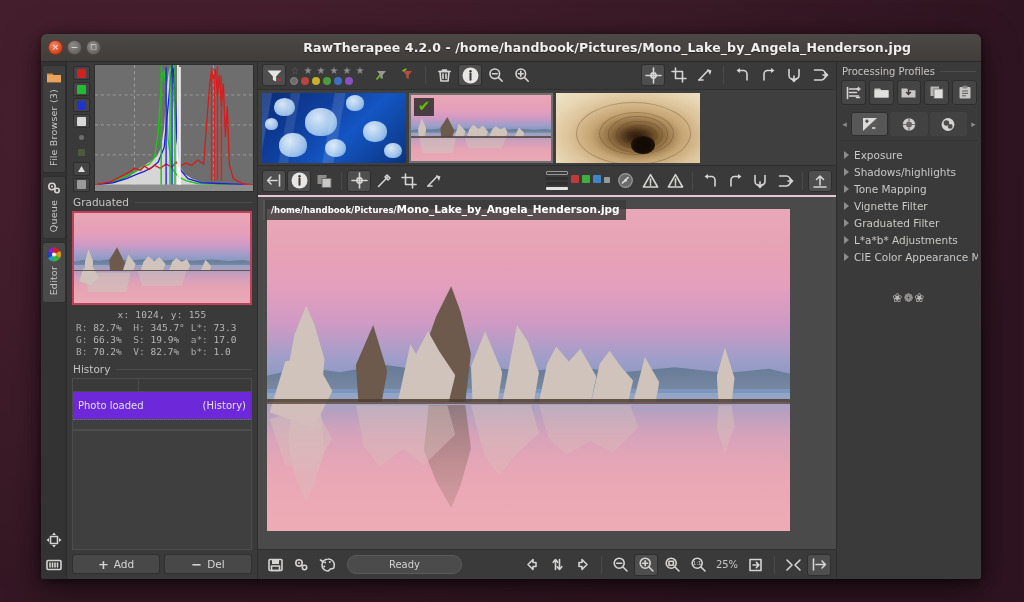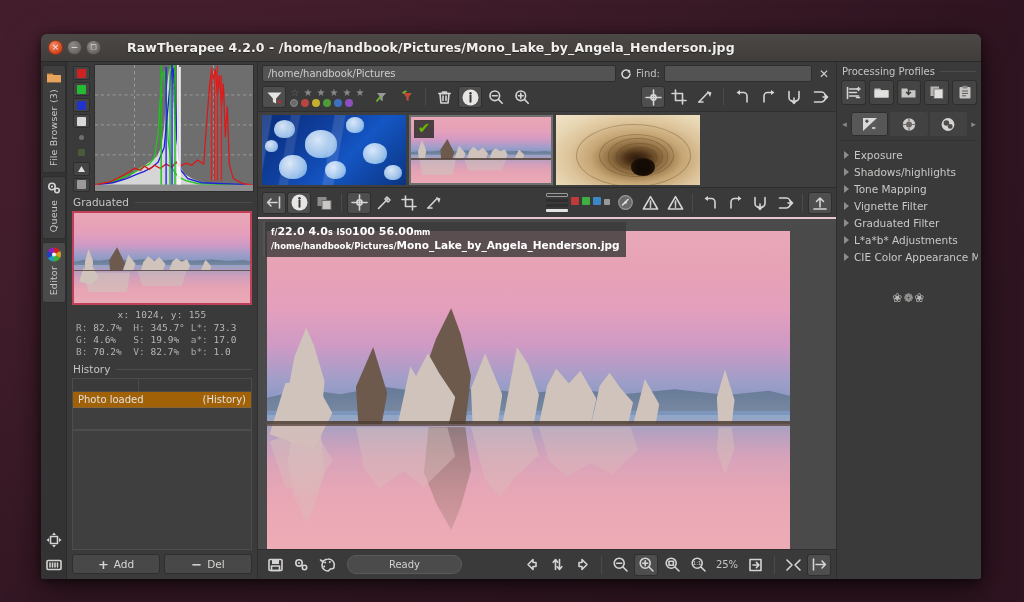--- a/index.html
+++ b/index.html
@@ -35,21 +35,21 @@
         position: relative; flex: 0 0 15px; }
   .wb-close { background: radial-gradient(circle at 35% 30%, #f08a6a, #d4451d 70%);
               border: 1px solid #9e3211; }
   .wb-min, .wb-max { background: radial-gradient(circle at 35% 30%, #8d8a87, #6b6764 70%);
               border: 1px solid #4e4b49; }
   .wb-glyph { position: absolute; inset: 0; display: flex; align-items: center;
               justify-content: center; font-size: 9px; color: rgba(255,255,255,.85);
               line-height: 1; }
   .wb-max .wb-glyph { font-size: 7px; }
   #title-text {
-    position: absolute; left: 16px; right: 0; text-align: left;
+    position: absolute; left: 0; right: 0; text-align: right;
     font-size: 12.5px; font-weight: bold; color: #f2f0ee;
     letter-spacing: .1px; pointer-events: none;
     text-shadow: 0 1px 1px rgba(0,0,0,.5);
     padding: 0 70px;
     white-space: nowrap; overflow: hidden; text-overflow: ellipsis;
   }
 
   #body-row { flex: 1; display: flex; min-height: 0; background: #3a3a3a; }
 
   
@@ -117,22 +117,22 @@
 
   #history-box {
     margin: 0 2px; background: #3f3f3f; border: 1px solid #4d4d4d; height: 52px;
     display:flex; flex-direction: column;
   }
   #history-hdr { height: 13px; background: #3a3a3a; border-bottom: 1px solid #4a4a4a;
                  display: flex; }
   #history-hdr div:first-child { width: 66px; border-right: 1px solid #4a4a4a; }
   #history-hdr div:last-child { flex: 1; }
   #history-row {
-    display: flex; justify-content: space-between; background: #a16207;
-    padding: 2px 5px; font-size: 10px; color: #e2e0de;
+    display: flex; justify-content: space-between; background: #6d28d9;
+    padding: 8px 5px; font-size: 10px; color: #e2e0de;
     border-bottom: 1px dotted #6d6d6d;
   }
 
   #snapshots-box {
     margin: 0 2px; background: #3f3f3f; border: 1px solid #4d4d4d;
     flex: 1; min-height: 20px;
   }
   #snap-buttons { display: flex; gap: 4px; margin: 4px 2px 2px 2px; }
   .snap-btn {
     flex: 1; height: 20px; background: #484848; border: 1px solid #2f2f2f;
@@ -483,21 +483,21 @@
           <div style="position:absolute;left:0;right:0;top:63%;height:2%;background:#4e4036;opacity:.8"></div>
         </div>
       </div>
 
       <div id="nav-values">
         <div id="nav-xy">x:  1024,  y:  155</div>
         <div class="nv-grid">
           <div class="nv-cell"><span class="lbl">R:</span> <span>82.7%</span></div>
           <div class="nv-cell"><span class="lbl">H:</span> <span>345.7°</span></div>
           <div class="nv-cell"><span class="lbl">L*:</span> <span>73.3</span></div>
-          <div class="nv-cell"><span class="lbl">G:</span> <span>4.6%</span></div>
+          <div class="nv-cell"><span class="lbl">G:</span> <span>66.3%</span></div>
           <div class="nv-cell"><span class="lbl">S:</span> <span>19.9%</span></div>
           <div class="nv-cell"><span class="lbl">a*:</span> <span>17.0</span></div>
           <div class="nv-cell"><span class="lbl">B:</span> <span>70.2%</span></div>
           <div class="nv-cell"><span class="lbl">V:</span> <span>82.7%</span></div>
           <div class="nv-cell"><span class="lbl">b*:</span> <span>1.0</span></div>
         </div>
       </div>
 
       <div class="section-head">History</div>
       <div id="history-box">
@@ -519,36 +519,20 @@
         </div>
         <div class="snap-btn">
           <span class="pm">−</span>
           <span>Del</span>
         </div>
       </div>
     </div>
 
     <div id="center">
 
-      <div id="pathbar-row">
-        <div class="txtfield" id="pathfield">
-          <span>/home/handbook/Pictures</span>
-        </div>
-        <span>
-          <svg width="12" height="12" viewBox="0 0 12 12">
-            <path d="M9.6 4.2A4 4 0 1 0 10 6" class="ic" stroke-width="1.4"></path>
-            <path d="M9.9 1.6 L10.2 4.6 L7.3 4.2Z" class="ic-f"></path>
-          </svg>
-        </span>
-        <span class="mini-label">Find:</span>
-        <div class="txtfield" id="findfield">
-          <span placeholder=""></span>
-        </div>
-        <span style="font-size:12px;color:#cfcdcb;cursor:pointer;padding:0 3px">✕</span>
-      </div>
 
       <div id="fb-toolbar">
         <div class="tbtn on">
           <span>
             <svg width="17" height="15" viewBox="0 0 17 15">
               <path d="M1.5 2.5h14l-5.4 6v5l-3.2-1.6V8.5z" fill="#e6e4e2"></path>
               <path d="M12 10.5 l2.5 2.5 M14.5 10.5 l-2.5 2.5" stroke="#c03030" stroke-width="1.4"></path>
             </svg>
           </span>
         </div>
@@ -872,26 +856,20 @@
             <svg width="16" height="16" viewBox="0 0 16 16">
               <path d="M8 12V3M4.5 6.5 L8 3 L11.5 6.5" class="ic" stroke-width="1.6"></path>
               <path d="M2 14h12" class="ic" stroke-width="1.8"></path>
             </svg>
           </span>
         </div>
       </div>
 
       <div id="preview-area">
         <div id="exif-overlay">
-          <div class="l2">
-            <span class="sm">f/</span><span>22.0</span>
-            <span>4.0</span><span class="sm">s</span>
-            <span class="sm">ISO</span><span>100</span>
-            <span>56.00</span><span class="sm">mm</span>
-          </div>
           <div class="l3">
             <span>/home/handbook/Pictures/</span><span class="big">Mono_Lake_by_Angela_Henderson.jpg</span>
           </div>
         </div>
 
         <div id="preview-img">
           <div class="mono-scene">
             <div class="mono-sky"></div>
             <div class="mono-water"></div>
             <div class="mono-hills" style="top:45%;height:11%"></div>

